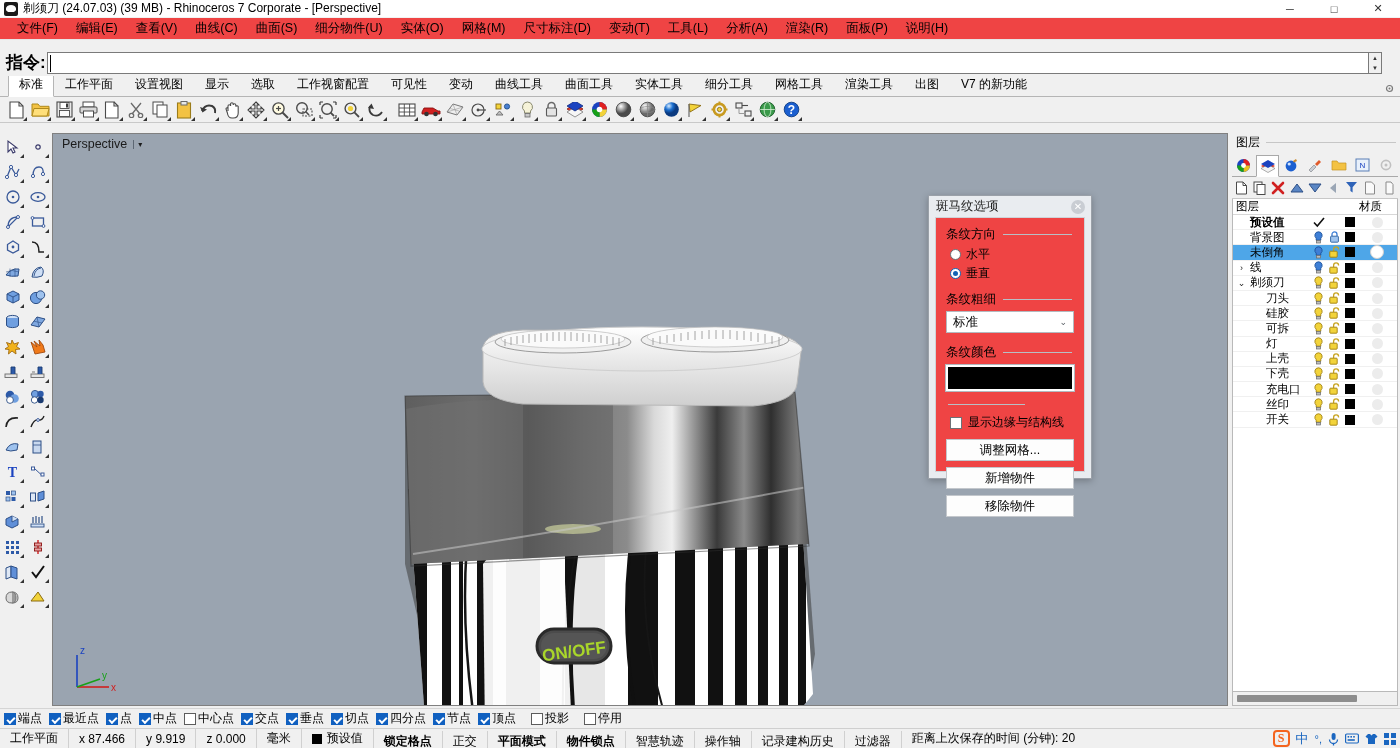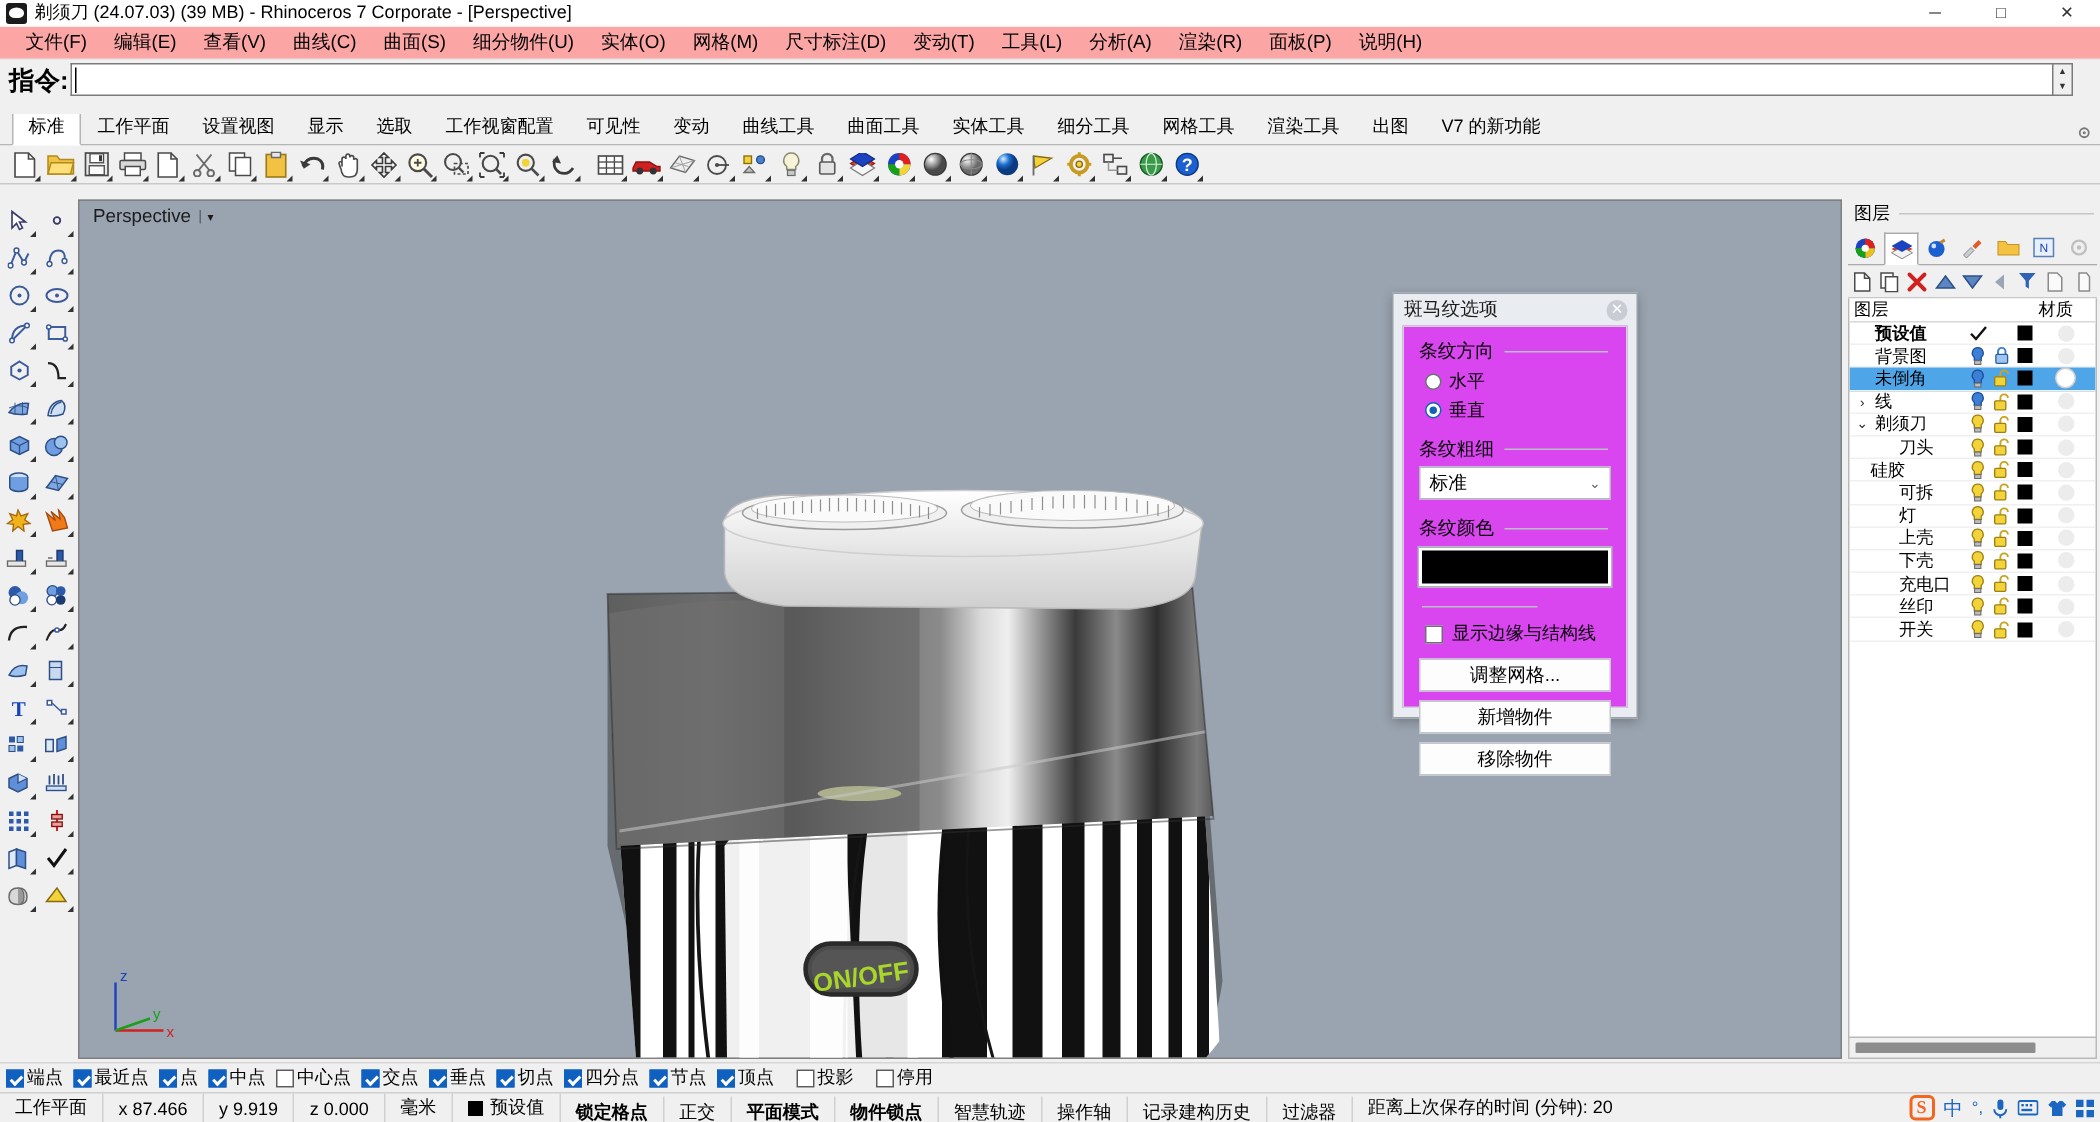--- a/index.html
+++ b/index.html
@@ -26,28 +26,28 @@
     content:""; position:absolute; left:2px; top:3px; width:10px;height:7px;
     background:#fff; border-radius:50% 50% 40% 40%;
   }
   .titlebar .title-text { font-size:12px; color:#000; white-space:nowrap; }
   .winbtns { margin-left:auto; display:flex; height:18px; }
   .winbtn { width:44px; height:18px; display:flex; align-items:center; justify-content:center;
             font-size:11px; color:#333; }
 
   
   .menubar {
-    height:22px; background:#fca5a5; display:flex; align-items:center;
+    height:22px; background:#ef4444; display:flex; align-items:center;
     padding-left:8px; border-bottom:1px solid #e6e6e6;
   }
   .menu-item { padding:2px 9px; font-size:12.5px; white-space:nowrap; cursor:default; }
 
   
   .cmdwrap { background:#f0f0f0; padding:2px 0 2px 0; height:36px; position:relative;}
-  .cmdrow { display:flex; align-items:flex-start; height:32px; padding:0 18px 0 6px; }
+  .cmdrow { display:flex; align-items:flex-end; height:32px; padding:0 18px 0 6px; }
   .cmdlabel { font-size:17px; font-weight:bold; letter-spacing:0px; white-space:nowrap; }
   .cmdinput {
     flex:1; margin-left:1px; height:22px; background:#fff; border:1px solid #7a7a7a;
     border-right:none; position:relative;
   }
   .cmdinput:before{
     content:""; position:absolute; left:2px; top:2px; width:1px; height:17px; background:#000;
   }
   .cmdspin { width:14px; height:22px; display:flex; flex-direction:column;
              border:1px solid #7a7a7a; background:#f0f0f0;}
@@ -130,21 +130,21 @@
   .dialog {
     position:absolute; left:928px; top:195px; width:164px; height:284px;
     background:#e9ecf0; border:1px solid #9aa0a8; box-shadow:0 2px 7px rgba(0,0,0,0.25);
     font-size:12px; z-index:40;
   }
   .dlg-title { height:21px; display:flex; align-items:center; padding-left:7px;
                font-size:12.5px; color:#1b1b1b; }
   .dlg-close { margin-left:auto; margin-right:6px; width:14px;height:14px;border-radius:50%;
                background:#c9cdd3; color:#fff; display:flex;align-items:center;
                justify-content:center; font-size:10px; line-height:1;}
-  .dlg-body { margin:0 6px 6px 6px; background:#d946ef; border:1px solid #cfd3d8; height:255px;
+  .dlg-body { margin:0 6px 6px 6px; background:#ef4444; border:1px solid #cfd3d8; height:255px;
               padding:8px 10px; }
   .grp { display:flex; align-items:center; margin-bottom:3px; }
   .grp .gl { font-size:12.5px; white-space:nowrap;}
   .grp .gline { flex:1; height:1px; background:#b9bec5; margin-left:7px; margin-right:2px;}
   .radio-row { display:flex; align-items:center; margin:2px 0 2px 4px;font-family:Liberation Serif, serif; }
   .radio { width:11px;height:11px;border-radius:50%; border:1px solid #6d7176; background:#fff;
            margin-right:5px; position:relative; flex:none;}
   .radio.on { border-color:#1363b5; }
   .radio.on:after { content:""; position:absolute; left:2px; top:2px; width:5px;height:5px;
                     border-radius:50%; background:#1363b5;}
@@ -1224,21 +1224,21 @@
               <div class="sw">
                 <span class="swatch" style="background:#000000"></span>
               </div>
               <div class="mt">
                 <span class="matdot"></span>
               </div>
             </div>
             <div class="lrow">
               <div class="nm">
                 <span class="expander"></span>
-                <span style=" font-family: Liberation Serif, serif;">硅胶</span>
+                <span style="margin-left: 19px; font-family: Liberation Serif, serif;">硅胶</span>
               </div>
               <div class="cc">
                 <svg width="11" height="13" viewBox="0 0 11 13">
                   <path d="M5.5 0.8 a3.6 3.6 0 0 1 2.3 6.4 v2 h-4.6 v-2 a3.6 3.6 0 0 1 2.3 -6.4 Z" fill="#f2d33a" stroke="#a08010" stroke-width="0.9"></path>
                   <rect x="3.4" y="9.4" width="4.2" height="2.6" fill="#bdbdbd" stroke="#6a6a6a" stroke-width="0.7"></rect>
                 </svg>
               </div>
               <div class="cl">
                 <svg width="11" height="12" viewBox="0 0 11 12">
                   <path d="M4.6 5.2 V3.4 a2.5 2.5 0 0 1 5 0" fill="none" stroke="#c8a420" stroke-width="1.3"></path>

